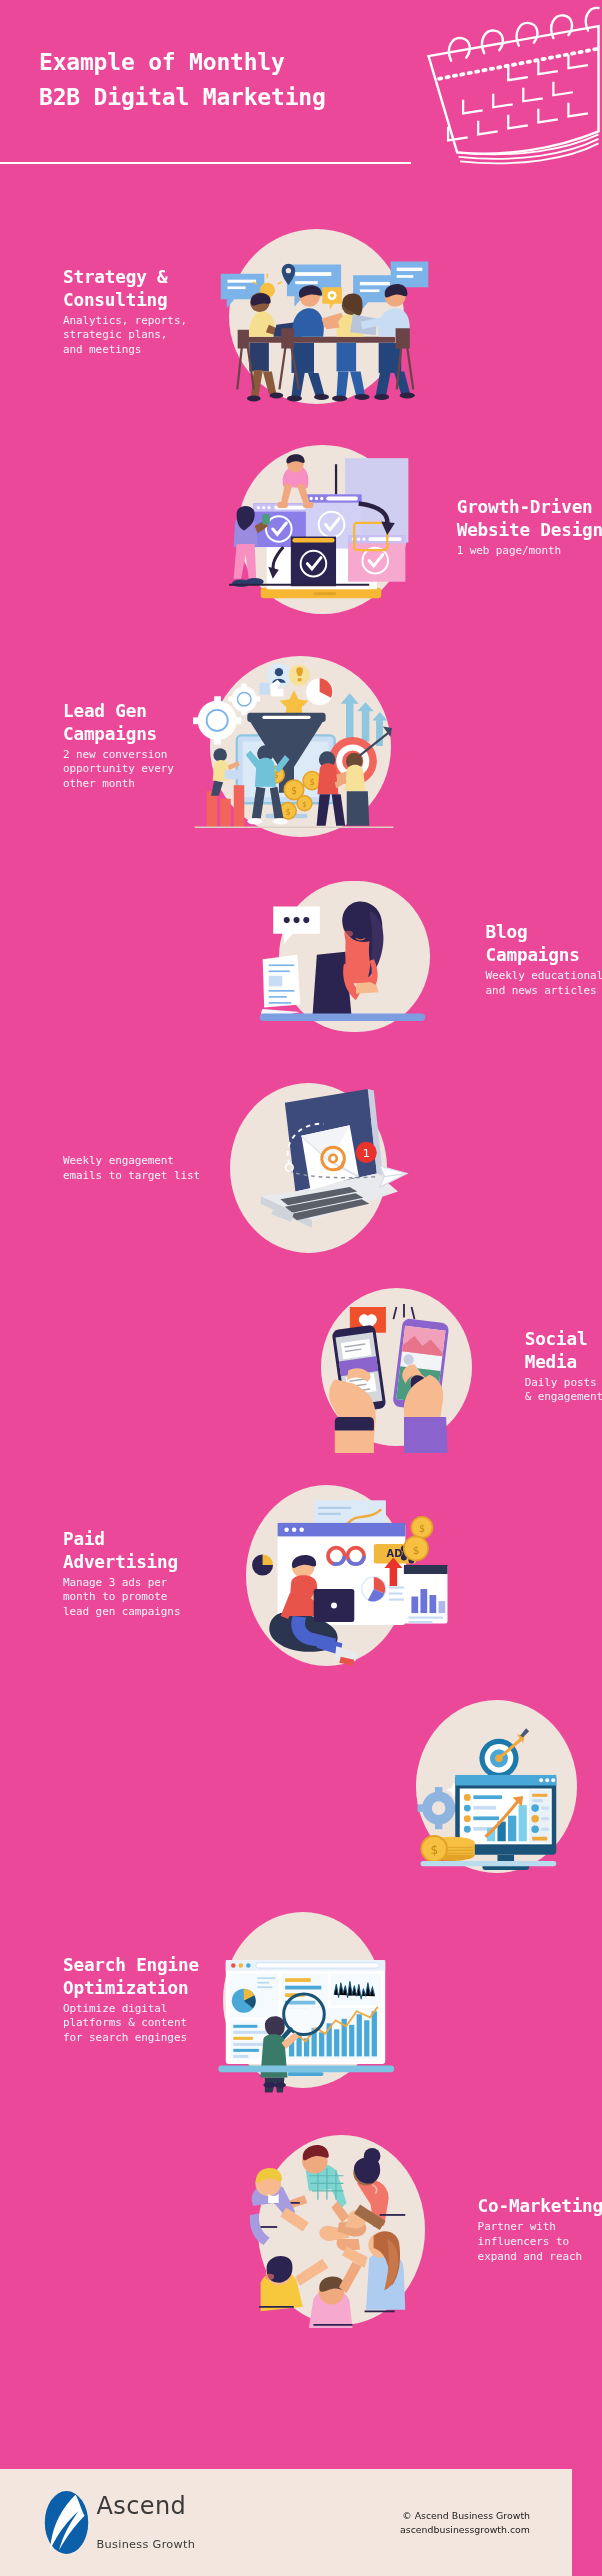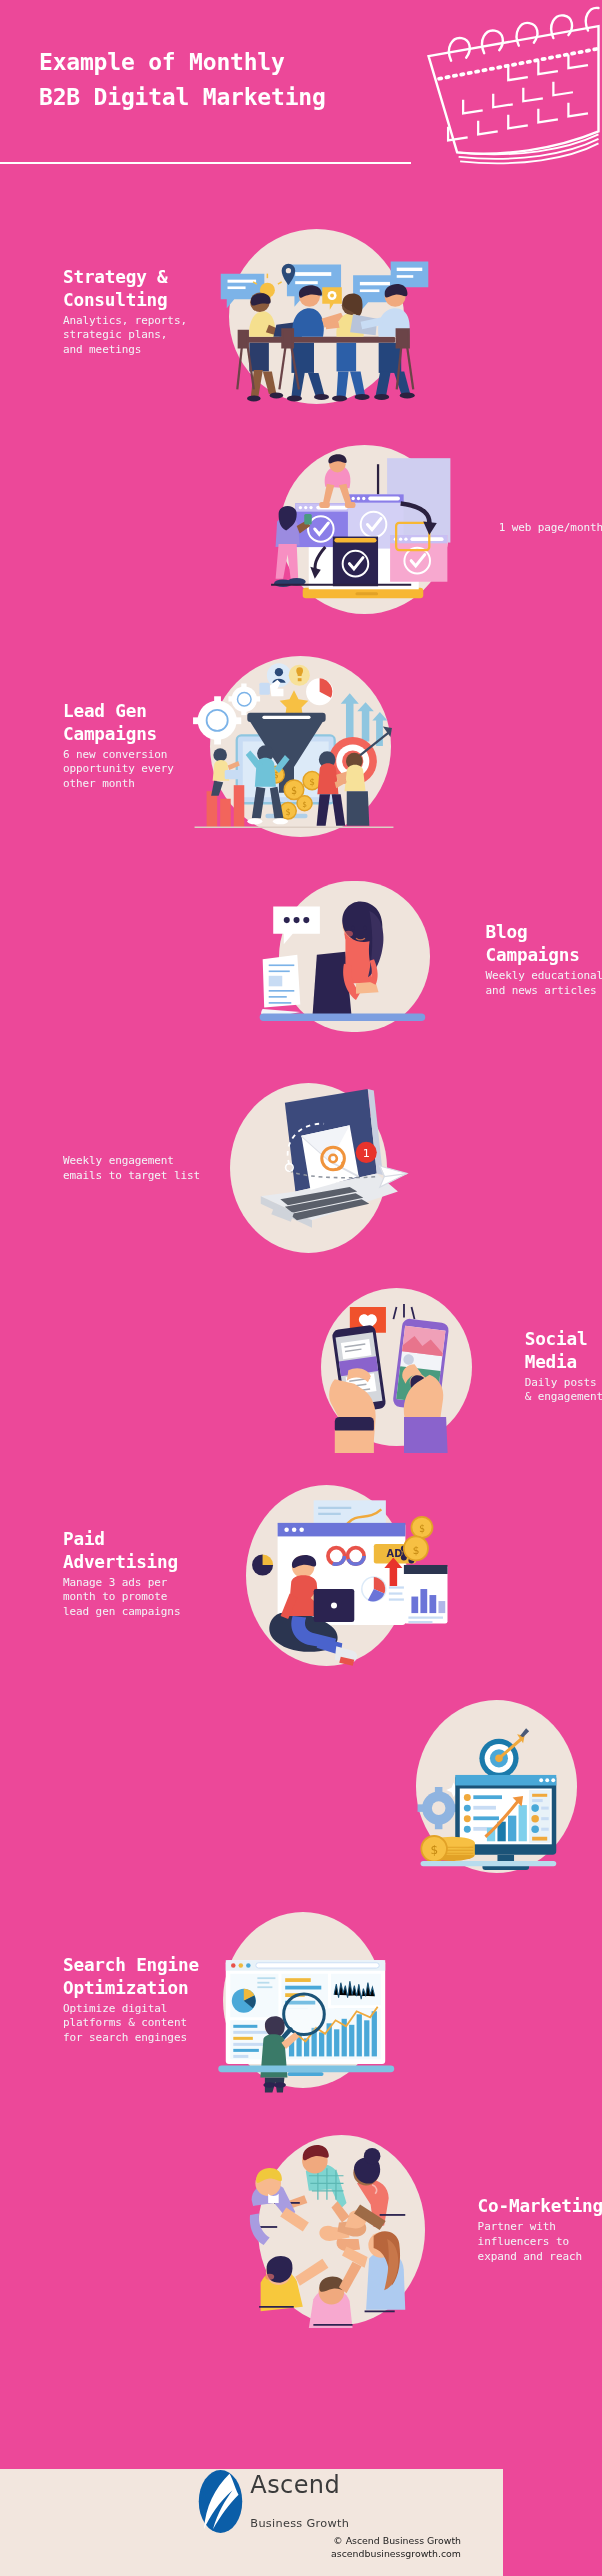--- a/index.html
+++ b/index.html
@@ -81,25 +81,24 @@
     width: 100%; height: 100%;
     background: #efe4dc;
     border-radius: 50%;
   }
   .art svg { position: relative; display: block; }
 
   
   .footer {
     position: absolute;
     left: 0; bottom: 0;
-    width: 503px; height: 107px;
+    width: 572px; height: 107px;
     background: #f2e6de;
     display: flex;
     align-items: center;
-    flex-direction: column;
   }
   .logo-wrap {
     display: flex; align-items: center;
     margin-left: 44px;
   }
   .logo-txt {
     margin-left: 7.5px;
     font-family: "DejaVu Sans", "Liberation Sans", sans-serif;
     color: #3b3b3b;
   }
@@ -270,20 +269,22 @@
           <path d="M256 148 h16 v24 h-16z" fill="#6b4448"></path>
           <path d="M262 172 l-6 56" fill="none"></path>
             <path d="M270 172 l8 56" fill="none"></path>
         </g>
       </svg>
     </div>
   </div>
 
   <div class="row text-right" style="top:437px;height:181px;">
     <div class="txtblock">
+      <div class="r-title">Growth-Driven
+Website Design</div>
       <div class="r-sub">1 web page/month</div>
     </div>
     <div class="art" style="width:226px;height:181px;margin-left:45px;">
       <div class="circ" style="left:27px;top:7.5px;width:169px;height:169px;"></div>
       <svg viewBox="0 0 300 240" width="226" height="181">
 
         <rect x="178" y="28" width="84" height="112" fill="#cfcef0"></rect>
         <path d="M166 36 v60" stroke="#2b2140" stroke-width="3"></path>
 
         <rect x="66" y="200" width="160" height="14" rx="4" fill="#f7b733"></rect>
@@ -352,21 +353,21 @@
         </g>
         <path d="M24 196 h186" stroke="#2b2140" stroke-width="2.4"></path>
       </svg>
     </div>
   </div>
 
   <div class="row text-left" style="top:648px;height:196px;">
     <div class="txtblock">
       <div class="r-title">Lead Gen
 Campaigns</div>
-      <div class="r-sub">6 new conversion
+      <div class="r-sub">2 new conversion
 opportunity every
 other month</div>
     </div>
     <div class="art" style="width:226px;height:196px;margin-left:7.5px;">
       <div class="circ" style="left:29px;top:7.5px;width:181px;height:181px;"></div>
       <svg viewBox="0 0 300 260" width="226" height="196">
 
         <g fill="#ffffff">
           <circle cx="48" cy="96" r="26"></circle>
           <g>

